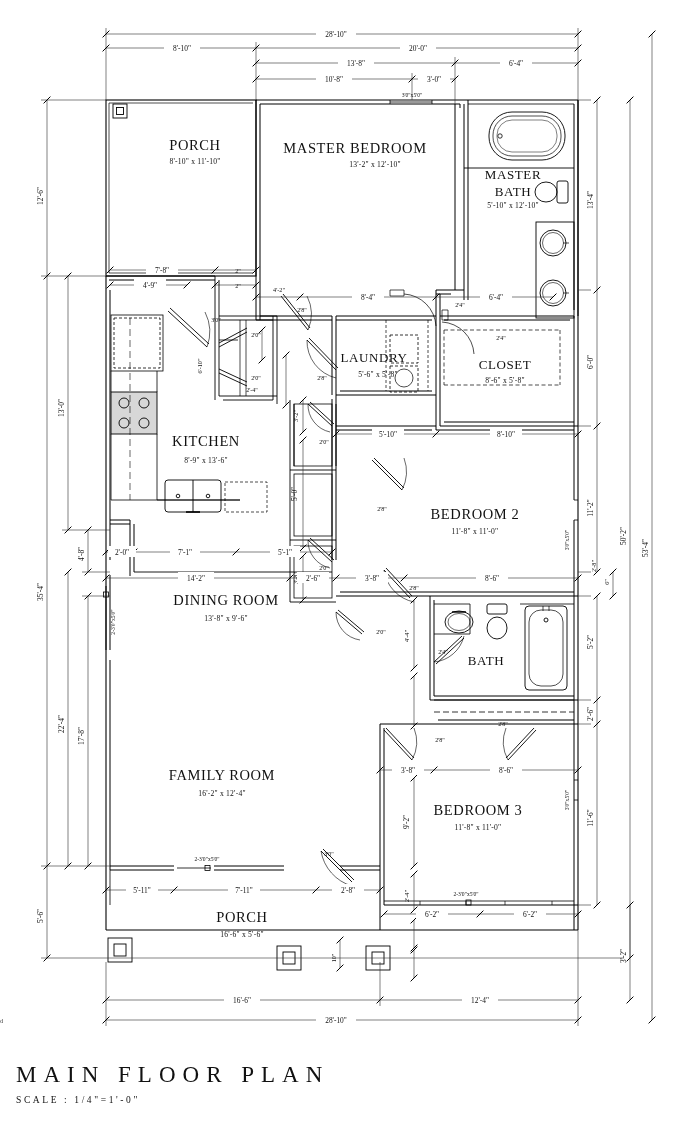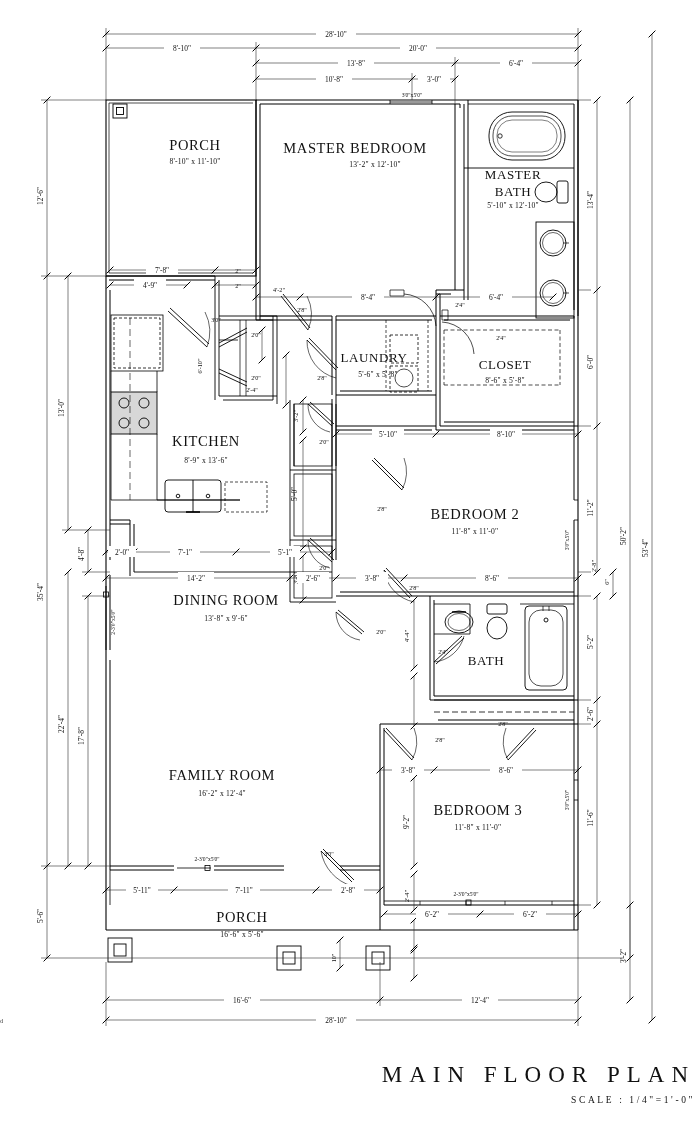--- a/index.html
+++ b/index.html
@@ -6,21 +6,21 @@
   body{width:695px;height:1130px;overflow:hidden;font-family:"Liberation Serif",serif;color:#000;}
   #sheet{position:relative;width:695px;height:1130px;background:#fff;}
   svg{position:absolute;left:0;top:0;}
   .rname{font-family:"Liberation Serif",serif;font-size:14.5px;letter-spacing:.6px;fill:#111;text-anchor:middle;}
   .rname.sm{font-size:13px;}
   .rdim{font-family:"Liberation Serif",serif;font-size:7.6px;fill:#111;text-anchor:middle;letter-spacing:.2px;}
   .dimtxt{font-family:"Liberation Serif",serif;font-size:7.4px;fill:#111;text-anchor:middle;}
   .dimtxt.tiny{font-size:6.2px;}
   .doortxt{font-family:"Liberation Serif",serif;font-size:6.1px;fill:#111;text-anchor:middle;}
   .wintxt{font-family:"Liberation Serif",serif;font-size:5.6px;fill:#111;text-anchor:middle;}
-  #title{position:absolute;left:0;right:0;top:1062px;text-align:right;}
+  #title{position:absolute;left:16px;right:0;top:1062px;text-align:left;}
   #title .t{font-family:"Liberation Serif",serif;font-size:23px;letter-spacing:7px;color:#111;}
   #title .s{font-family:"Liberation Serif",serif;font-size:9.5px;letter-spacing:2.6px;color:#111;margin-top:7px;}
   .edge{position:absolute;left:0;top:1018px;font-family:"Liberation Serif",serif;font-size:6px;color:#333;}
 </style>
 </head>
 <body>
 
 <div id="sheet">
 
 <svg width="695" height="1130" viewBox="0 0 695 1130">

